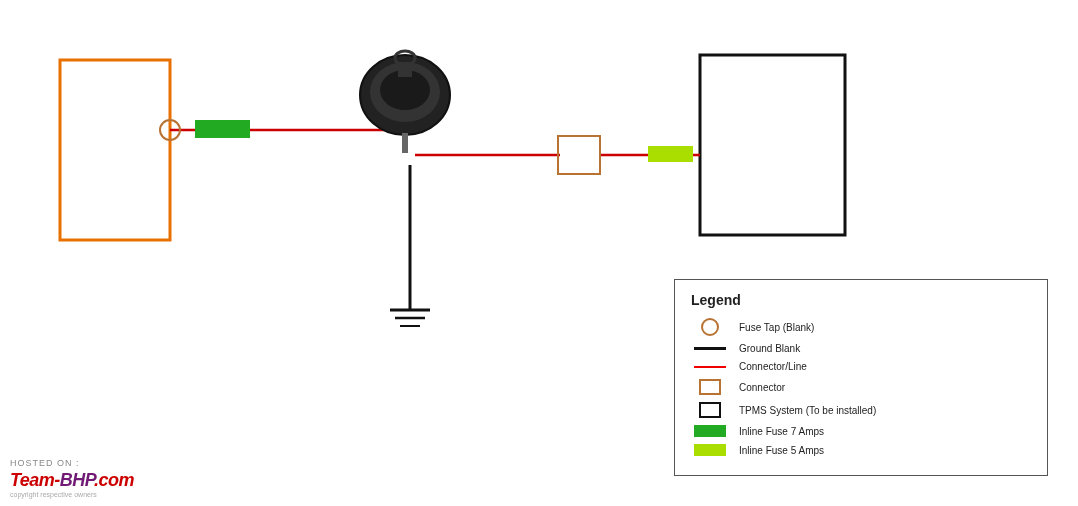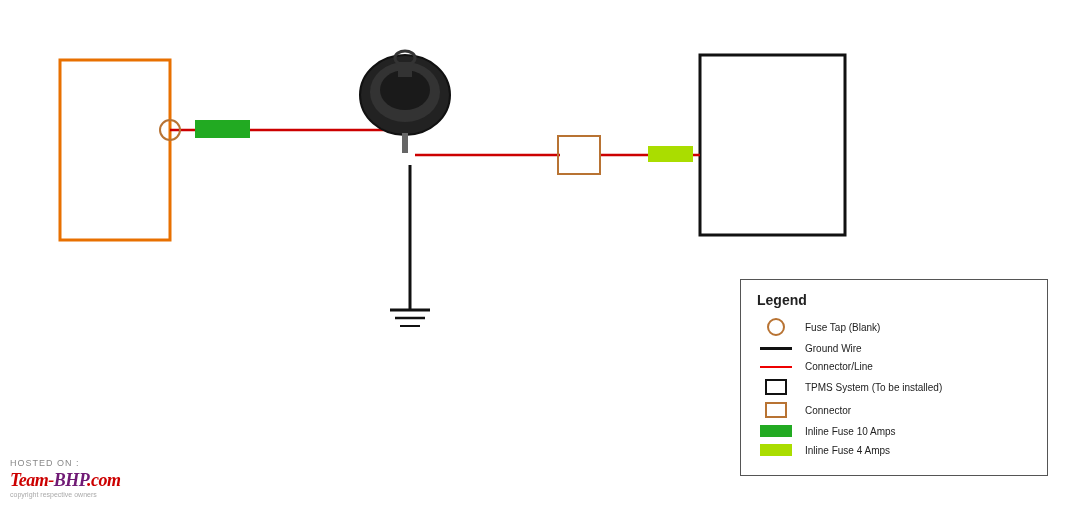--- a/index.html
+++ b/index.html
@@ -15,21 +15,21 @@
       position: absolute;
       top: 0; left: 0;
       width: 1078px;
       height: 506px;
     }
     
     .legend-box {
       position: absolute;
       right: 30px;
       bottom: 30px;
-      width: 308px;
+      width: 374px;
       border: 1.5px solid #555;
       background: #fff;
       padding: 12px 16px;
     }
     .legend-title {
       font-size: 14px;
       font-weight: bold;
       margin-bottom: 10px;
       color: #222;
     }
@@ -112,21 +112,20 @@
     }
     .watermark-logo {
       font-size: 18px;
       font-weight: bold;
       color: #cc0000;
       font-style: italic;
       letter-spacing: -0.5px;
     }
     .watermark-logo span {
       color: #003399;
-      font-family: Liberation Serif, serif;
     }
     .watermark-copy {
       font-size: 7px;
       color: #aaa;
     }
   </style>
 </head>
 <body>
 
 <svg id="diagram-canvas" width="1078" height="506" xmlns="http://www.w3.org/2000/svg">
@@ -174,56 +173,56 @@
     <div class="legend-symbol">
       <div class="fuse-tap-circle"></div>
     </div>
     <span>Fuse Tap (Blank)</span>
   </div>
 
   <div class="legend-row">
     <div class="legend-symbol">
       <div class="ground-line"></div>
     </div>
-    <span>Ground Wire</span>
+    <span>Ground Blank</span>
   </div>
 
   <div class="legend-row">
     <div class="legend-symbol">
       <div class="positive-line"></div>
     </div>
     <span>Connector/Line</span>
   </div>
 
   <div class="legend-row">
     <div class="legend-symbol">
+      <div class="connector-rect"></div>
+    </div>
+    <span>Connector</span>
+  </div>
+
+  <div class="legend-row">
+    <div class="legend-symbol">
       <div class="tpms-rect"></div>
     </div>
     <span>TPMS System (To be installed)</span>
   </div>
 
   <div class="legend-row">
     <div class="legend-symbol">
-      <div class="connector-rect"></div>
-    </div>
-    <span>Connector</span>
-  </div>
-
-  <div class="legend-row">
-    <div class="legend-symbol">
       <div class="fuse-10"></div>
     </div>
-    <span>Inline Fuse 10 Amps</span>
+    <span>Inline Fuse 7 Amps</span>
   </div>
 
   <div class="legend-row">
     <div class="legend-symbol">
       <div class="fuse-5"></div>
     </div>
-    <span>Inline Fuse  4 Amps</span>
+    <span>Inline Fuse  5 Amps</span>
   </div>
 </div>
 
 <div class="watermark">
   <div class="watermark-hosted">HOSTED ON :</div>
   <div class="watermark-logo">
     <span style="color:#cc0000; font-style:italic;">Team-</span><span style="color:#701a75; font-style:italic;">BHP</span><span style="color:#cc0000; font-style:italic;text-align:right;">.com</span>
   </div>
   <div class="watermark-copy">copyright respective owners</div>
 </div>

